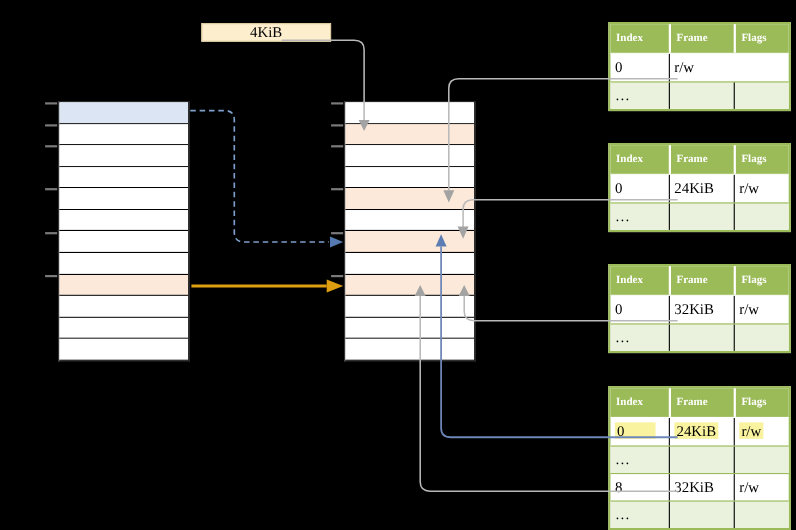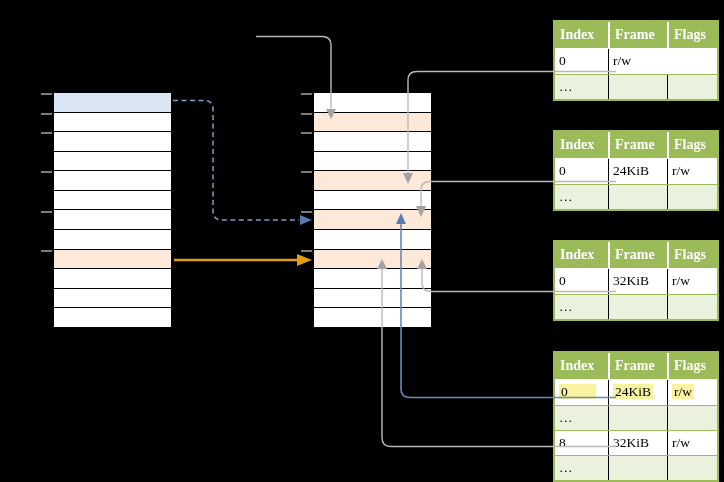--- a/index.html
+++ b/index.html
@@ -22,39 +22,42 @@
             border:1px solid #d9c89e;box-sizing:border-box;text-align:center;
             font-size:13.5px;line-height:15px;color:#000;}
 
   
   .pt{position:absolute;width:166px;background:#fff;border:2px solid #9bbb59;
       box-sizing:border-box;font-size:13.5px;color:#000;}
   .pt1{left:553px;top:20px;} .pt2{left:553px;top:130px;}
   .pt3{left:553px;top:240px;} .pt4{left:553px;top:351px;}
   .pt-hdr{display:grid;grid-template-columns:53px 59px 50px;height:26px;background:#9bbb59;
           border-bottom:1px solid #fff;}
-  .pt-hdr .cell{box-sizing:border-box;color:#fff;font-weight:bold;font-size:14px;
+  .pt-hdr .cell{box-sizing:border-box;color:#fff;font-weight:bold;font-size:10px;
                 line-height:25px;padding-left:5px;}
   .pt-hdr .cell + .cell{border-left:2px solid #fff;}
   .pt-row{display:grid;grid-template-columns:53px 59px 50px;height:25px;box-sizing:border-box;}
   .pt-row + .pt-row{border-top:1px solid #9bbb59;}
   .pt-row .cell{box-sizing:border-box;line-height:24px;padding-left:4px;overflow:hidden;}
   .pt-row .cell + .cell{border-left:1px solid #000;}
   .pt-row.shaded{background:#eaf1dd;}
   .hl{background:#f9f3a0;padding:0 2px;}
   .hl.wide{padding-right:28px;}
 
   
   #wires{position:absolute;left:0;top:0;width:724px;height:482px;pointer-events:none;}
 </style>
 </head>
 <body>
 
 <div id="canvas">
 
+  <div id="pagesize">
+    <span>4KiB</span>
+  </div>
 
   <div id="vmem" class="mem">
       <div class="mem-row blue"></div>
       <div class="mem-row"></div>
       <div class="mem-row"></div>
       <div class="mem-row"></div>
       <div class="mem-row"></div>
       <div class="mem-row"></div>
       <div class="mem-row"></div>
       <div class="mem-row"></div>

